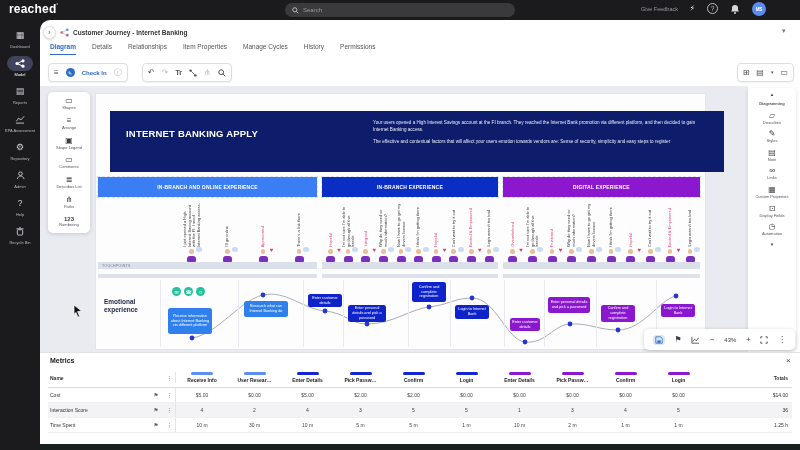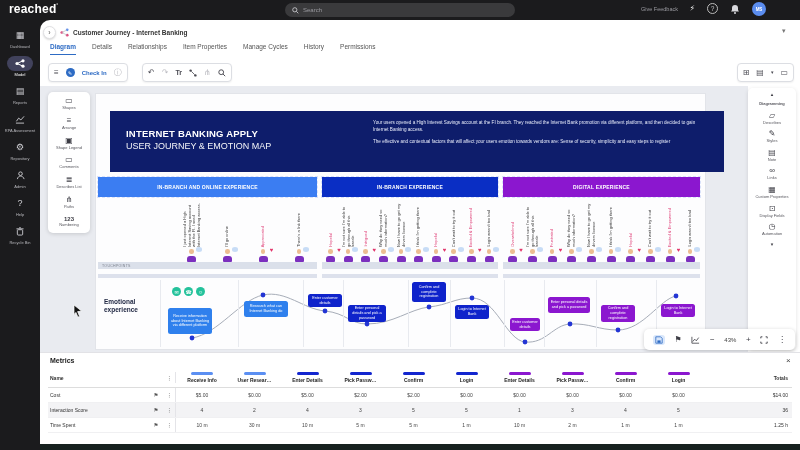--- a/index.html
+++ b/index.html
@@ -245,21 +245,20 @@
     <span class="ticon" style="font-size:5px;">▾</span>
     <span class="ticon">▭</span>
   </div>
 
   <div id="canvas" class="abs"></div>
   <div id="paper" class="abs"></div>
 
   <div id="navy" class="abs">
     <div id="navy-left">
       <div id="navy-title">INTERNET BANKING APPLY</div>
-      <div id="navy-sub">USER JOURNEY &amp; EMOTION MAP</div>
     </div>
     <div id="navy-right">
       <p>Your users opened a High Interest Savings account at the FI branch. They reached the Internet Bank promotion via different platform, and then decided to gain Internet Banking access.</p>
       <p>The effective and contextual factors that will affect your users emotion towards vendors are: Sense of security, simplicity and easy steps to register</p>
     </div>
   </div>
 
   <div id="emo" class="abs">
     <div class="estrip" style="left:0;width:219px;"></div>
     <div class="estrip" style="left:224px;width:176px;"></div>

